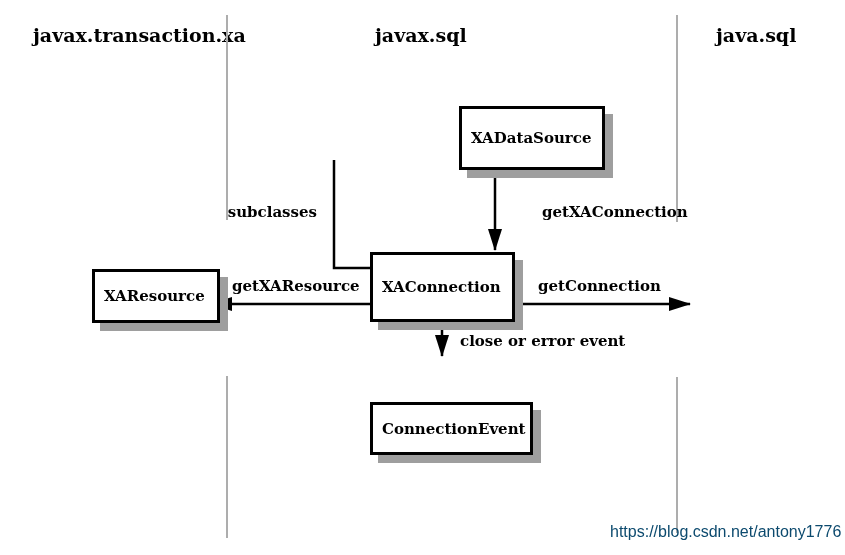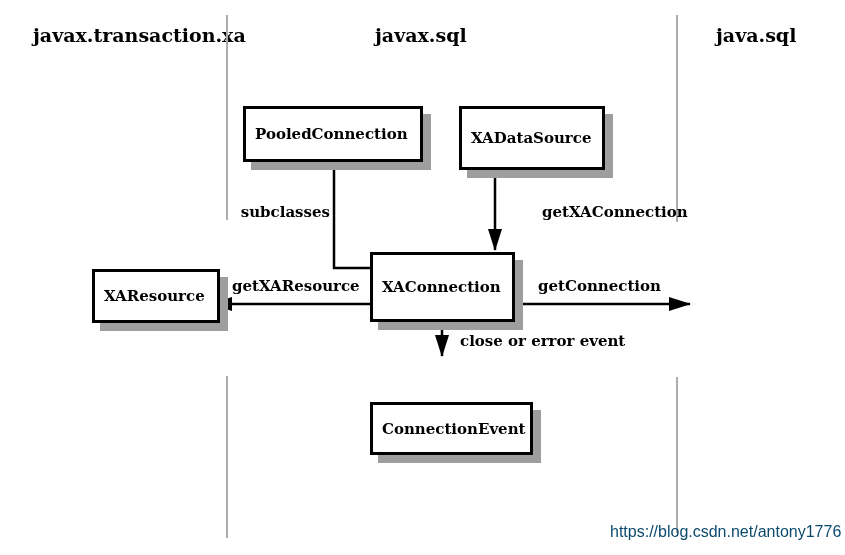--- a/index.html
+++ b/index.html
@@ -91,37 +91,34 @@
 
     <line x1="495" y1="160" x2="495" y2="250" stroke="#000000" stroke-width="2.5" marker-end="url(#arrow)"></line>
 
     <line x1="372" y1="304" x2="211" y2="304" stroke="#000000" stroke-width="2.5" marker-end="url(#arrow)"></line>
 
     <line x1="513" y1="304" x2="690" y2="304" stroke="#000000" stroke-width="2.5" marker-end="url(#arrow)"></line>
 
     <line x1="442" y1="321" x2="442" y2="356" stroke="#000000" stroke-width="2.5" marker-end="url(#arrow)"></line>
   </svg>
 
-  <div class="class-box" style="left:243px; top:106px; width:180px; height:56px;">
-    <span>PooledConnection</span>
-  </div>
   <div class="class-box" style="left:459px; top:106px; width:146px; height:64px;">
     <span>XADataSource</span>
   </div>
   <div class="class-box" style="left:80px; top:269px; width:128px; height:54px;margin-left:12px;">
     <span>XAResource</span>
   </div>
   <div class="class-box" style="left:370px; top:252px; width:145px; height:70px;">
     <span>XAConnection</span>
   </div>
   <div class="class-box" style="left:370px; top:358px; width:163px; height:53px;margin-top:44px;">
     <span>ConnectionEvent</span>
   </div>
 
-  <div class="edge-label" style="right:515px; top:203px;">subclasses</div>
+  <div class="edge-label" style="right:528px; top:203px;">subclasses</div>
   <div class="edge-label" style="left:502px; top:203px;margin-left:40px;">getXAConnection</div>
   <div class="edge-label" style="left:232px; top:277px;">getXAResource</div>
   <div class="edge-label" style="left:538px; top:277px;">getConnection</div>
   <div class="edge-label" style="left:460px; top:332px;">close or error event</div>
 
   <div class="watermark">https://blog.csdn.net/antony1776</div>
 
 </div>
 
 </body></html>

